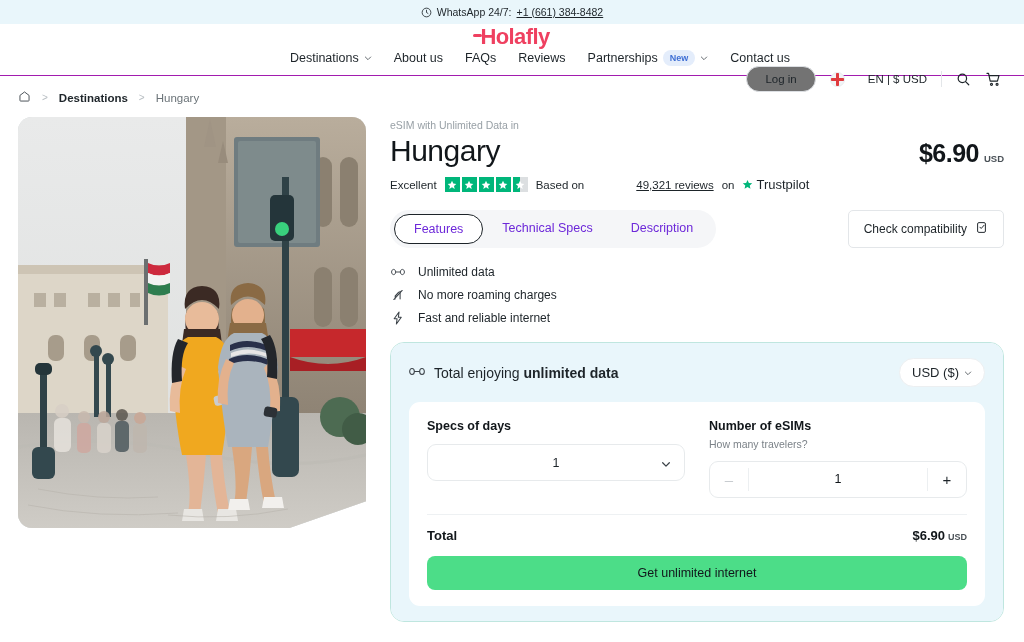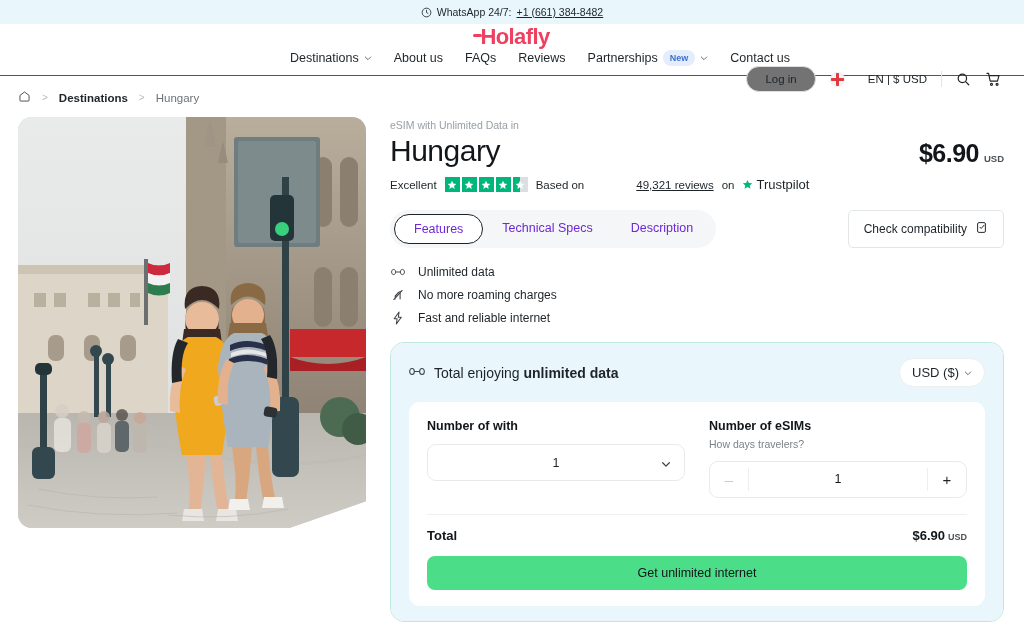--- a/index.html
+++ b/index.html
@@ -522,34 +522,34 @@
                 </svg>
             </span>
           </div>
         </div>
 
         <div class="buycard-body">
           <div class="inner">
             <div class="fields">
 
               <div class="field">
-                <div class="field-label">Number of with</div>
+                <div class="field-label">Specs of days</div>
                 <div class="select-box">
                   <span>1</span>
                   <span class="chev2">
                     <svg viewBox="0 0 12 12" fill="none" stroke="#3b4248" stroke-width="1.5">
                         <path d="M2 4.5 6 8.5 10 4.5" stroke-linecap="round" stroke-linejoin="round"></path>
                       </svg>
                   </span>
                 </div>
               </div>
 
               <div class="field">
                 <div class="field-label">Number of eSIMs</div>
-                <div class="field-sub">How days travelers?</div>
+                <div class="field-sub">How many travelers?</div>
                 <div class="stepper">
                   <div class="step-btn dis">–</div>
                   <div class="step-val">1</div>
                   <div class="step-btn">+</div>
                 </div>
               </div>
 
             </div>
 
             <div class="rule"></div>

